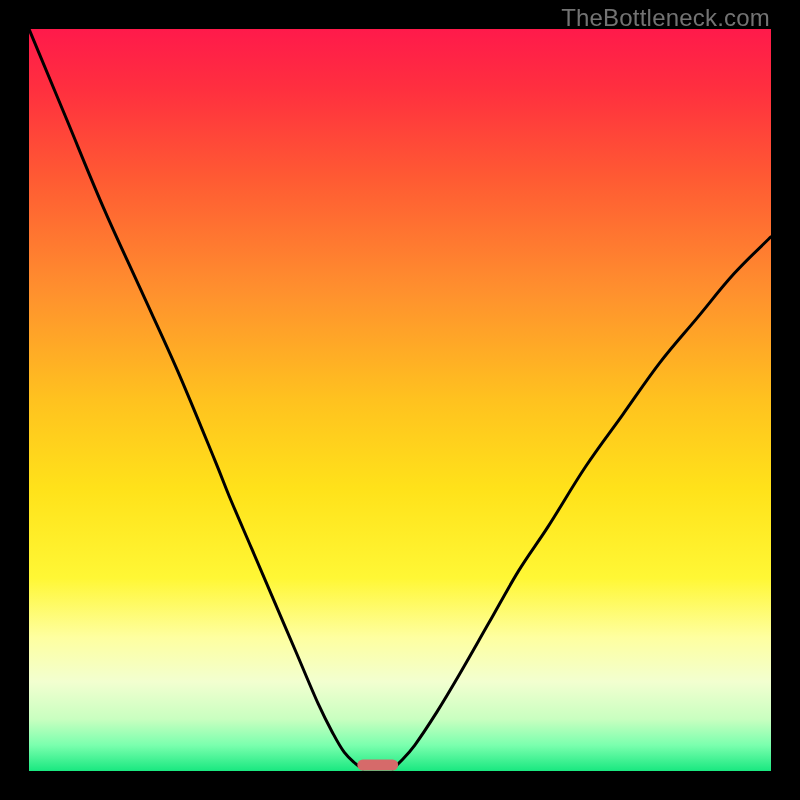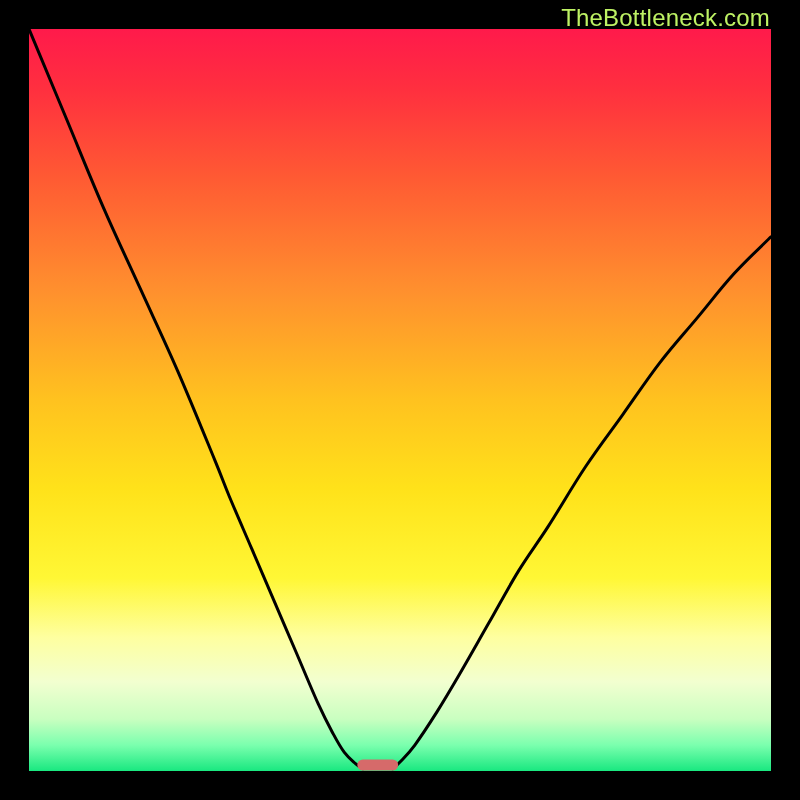--- a/index.html
+++ b/index.html
@@ -24,21 +24,21 @@
     width: 742px;
     height: 742px;
     overflow: hidden;
   }
   .watermark {
     position: absolute;
     top: 4px;
     right: 30px;
     font-size: 24px;
     font-weight: 500;
-    color: #bef264;
+    color: #737373;
     letter-spacing: 0.2px;
   }
   svg { display: block; }
 </style>
 </head>
 <body>
 
 <div class="frame">
 
   <div class="watermark">TheBottleneck.com</div>

